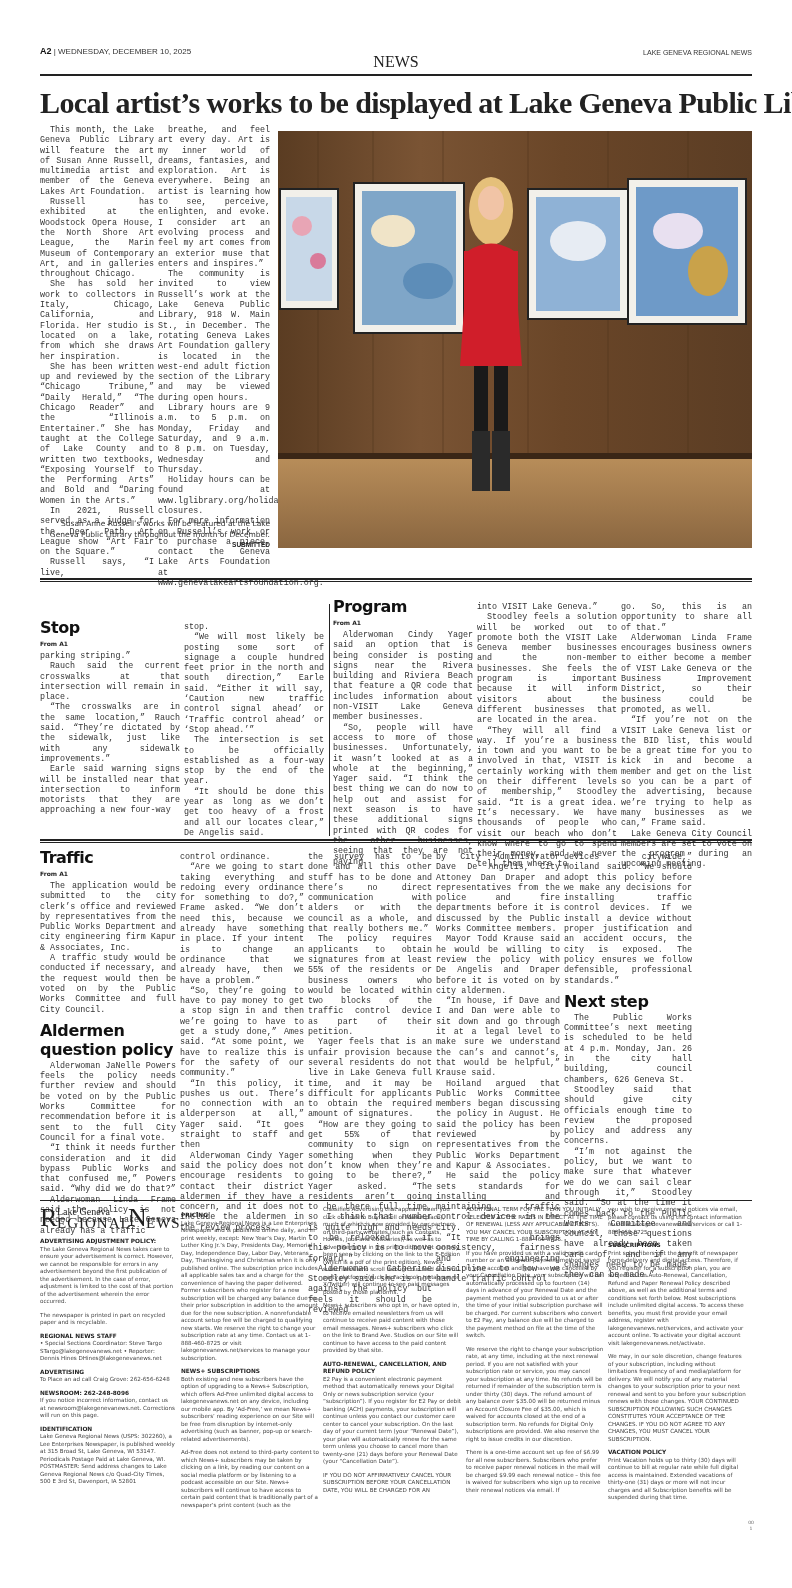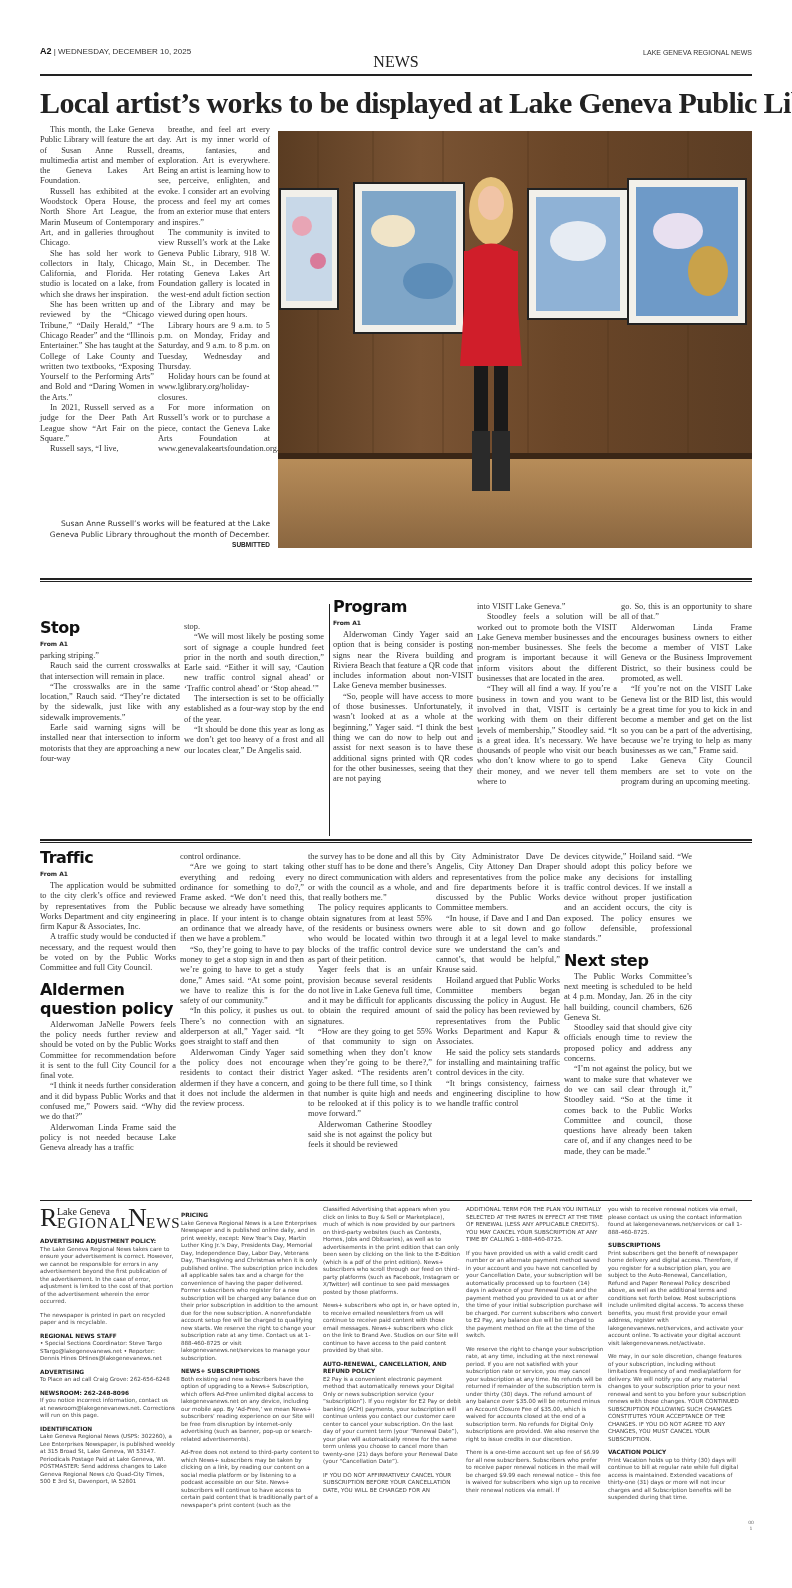--- a/index.html
+++ b/index.html
@@ -4,21 +4,21 @@
 <style>
 *{box-sizing:border-box;margin:0;padding:0}
 body{width:792px;height:1588px;background:#fff;color:#222;font-family:"DejaVu Serif",serif;position:relative;overflow:hidden}
 .abs{position:absolute}
 .hdr{left:40px;top:56px;width:712px;height:20px;border-bottom:2px solid #222;display:flex;justify-content:space-between;align-items:flex-end;padding-bottom:18px}
 .hdr-left{font-family:"Liberation Sans",sans-serif;font-size:8px;color:#333;letter-spacing:0}
 .hdr-left b{font-size:9px;color:#111}
 .hdr-center{font-family:"Liberation Serif",serif;font-size:16px;color:#222;position:absolute;left:0;right:0;text-align:center;bottom:3px}
 .hdr-right{font-family:"Liberation Sans",sans-serif;font-size:7px;color:#333}
 .headline{left:40px;top:86px;width:712px;font-family:"Liberation Serif",serif;font-weight:bold;font-size:30px;letter-spacing:-0.6px;color:#222;white-space:nowrap}
-.body-text{font-family:Liberation Serif, serif;font-size:8.4px;line-height:10.3px;text-align:justify;color:#333}
+.body-text{font-family:Liberation Mono, monospace;font-size:8.4px;line-height:10.3px;text-align:justify;color:#333}
 .body-text p{text-indent:10px}
 .body-text p.ni{text-indent:0}
 .col{position:absolute}
 .photo{left:278px;top:131px;width:474px;height:417px;background:#6b4a2e;overflow:hidden}
 .caption{left:40px;top:518px;width:230px;font-family:"DejaVu Sans",sans-serif;font-size:7.5px;line-height:11px;text-align:right;color:#333}
 .submitted{left:40px;top:541px;width:230px;font-family:"Liberation Sans",sans-serif;font-weight:bold;font-size:6.5px;text-align:right;color:#222}
 .rule2{height:4px;border-top:2px solid #222;border-bottom:1px solid #222}
 .sec-title{font-family:"DejaVu Sans",sans-serif;font-weight:bold;font-size:16px;color:#111;letter-spacing:-0.5px}
 .from{font-family:"DejaVu Sans",sans-serif;font-weight:bold;font-size:6px;color:#222;margin:3px 0 4px}
 .subhead{font-family:"DejaVu Sans",sans-serif;font-weight:bold;font-size:16px;color:#111;margin:6px 0 2px;letter-spacing:-0.3px}
@@ -179,20 +179,21 @@
   </div>
 <div class="col body-text" style="left:308px;top:852px;width:124px" id="tr3">
     <p class="ni">the survey has to be done and all this other stuff has to be done and there’s no direct communication with alders or with the council as a whole, and that really bothers me.”</p>
     <p>The policy requires applicants to obtain signatures from at least 55% of the residents or business owners who would be located within two blocks of the traffic control device as part of their petition.</p>
     <p>Yager feels that is an unfair provision because several residents do not live in Lake Geneva full time, and it may be difficult for applicants to obtain the required amount of signatures.</p>
     <p>“How are they going to get 55% of that community to sign on something when they don’t know when they’re going to be there?,” Yager asked. “The residents aren’t going to be there full time, so I think that number is quite high and needs to be relooked at if this policy is to move forward.”</p>
     <p>Alderwoman Catherine Stoodley said she is not against the policy but feels it should be reviewed</p>
   </div>
 <div class="col body-text" style="left:436px;top:852px;width:124px" id="tr4">
     <p class="ni">by City Administrator Dave De Angelis, City Attoney Dan Draper and representatives from the police and fire departments before it is discussed by the Public Works Committee members.</p>
+    <p>Mayor Todd Krause said he would be willing to review the policy with De Angelis and Draper before it is voted on by city aldermen.</p>
     <p>“In house, if Dave and I and Dan were able to sit down and go through it at a legal level to make sure we understand the can’s and cannot’s, that would be helpful,” Krause said.</p>
     <p>Hoiland argued that Public Works Committee members began discussing the policy in August. He said the policy has been reviewed by representatives from the Public Works Department and Kapur &amp; Associates.</p>
     <p>He said the policy sets standards for installing and maintaining traffic control devices in the city.</p>
     <p>“It brings consistency, fairness and engineering discipline to how we handle traffic control</p>
   </div>
 <div class="col" style="left:564px;top:852px;width:128px">
   <div class="body-text" id="tr5a">
       <p class="ni">devices citywide,” Hoiland said. “We should adopt this policy before we make any decisions for installing traffic control devices. If we install a device without proper justification and an accident occurs, the city is exposed. The policy ensures we follow defensible, professional standards.”</p>
     </div>
   <div class="subhead">Next step</div>

